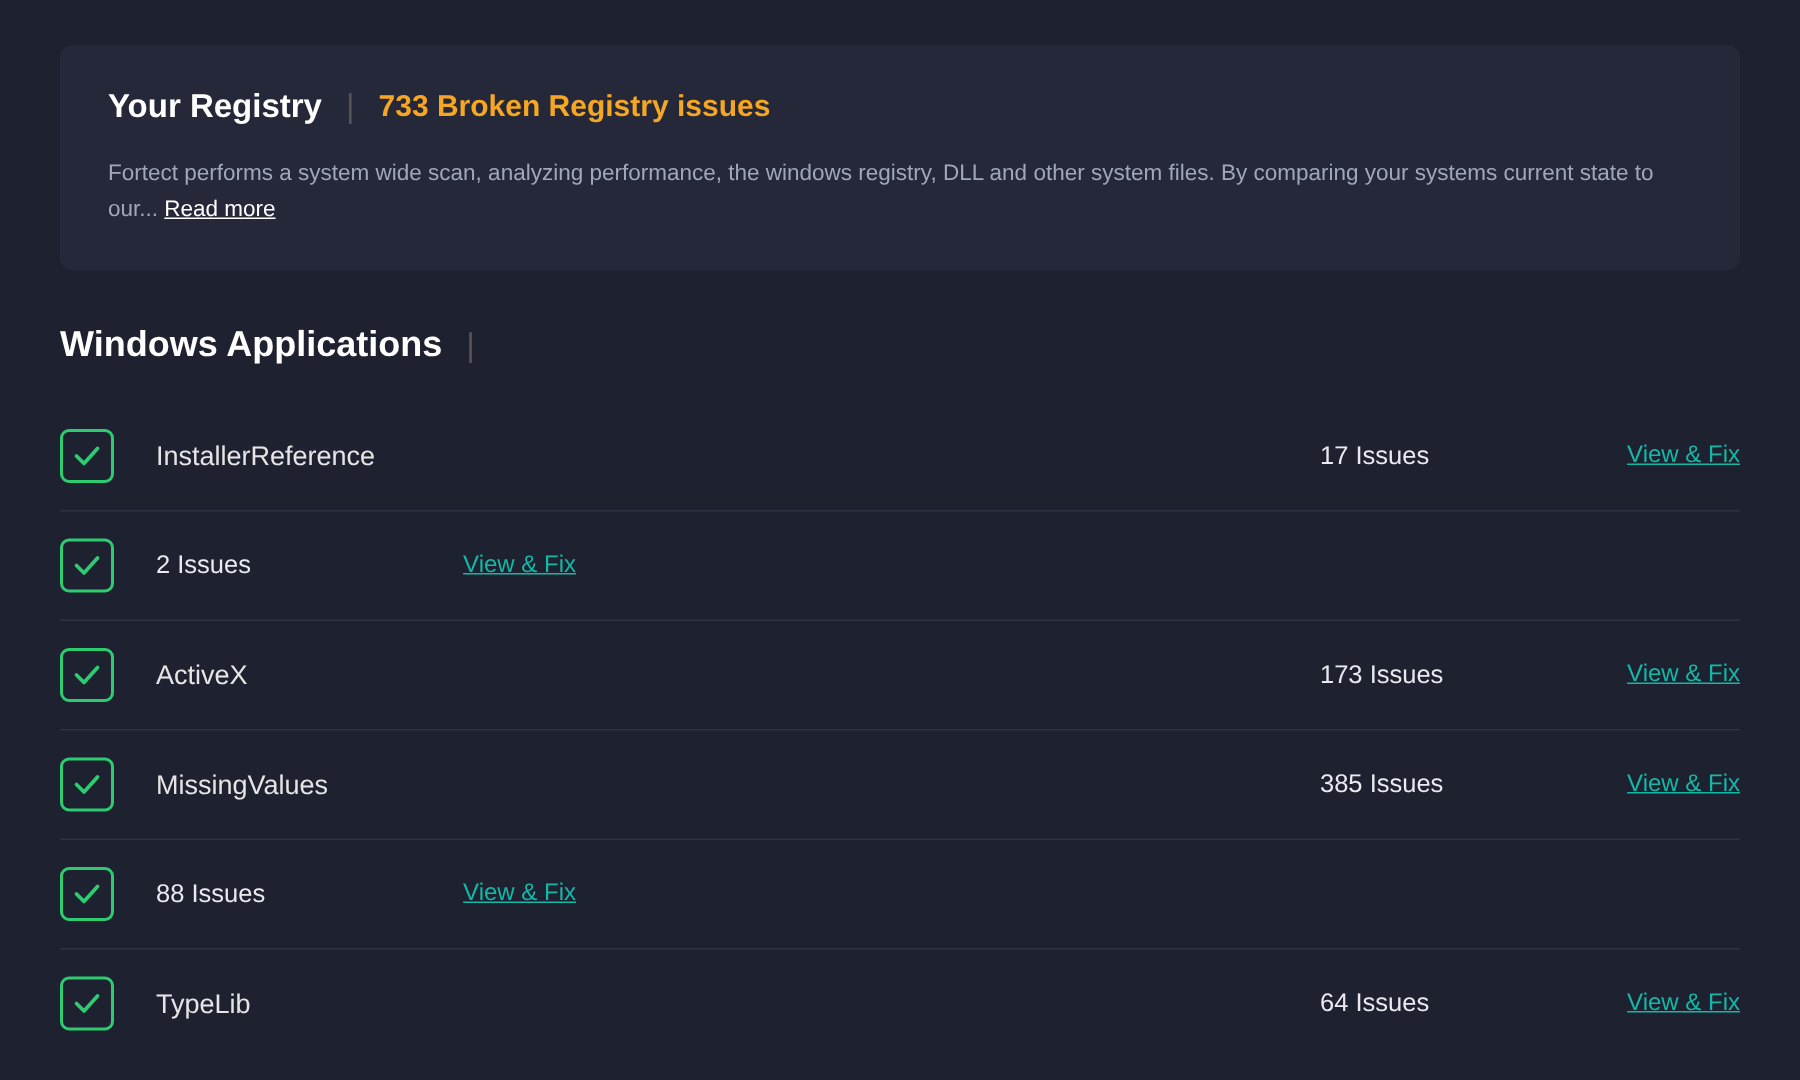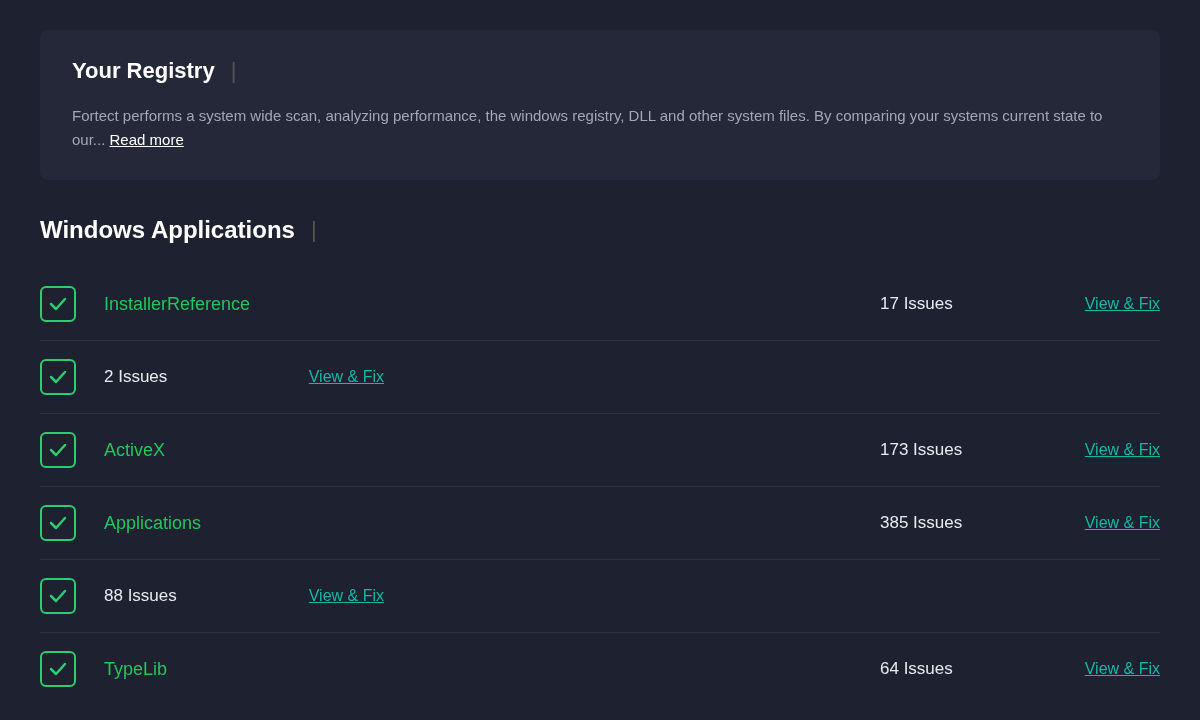--- a/index.html
+++ b/index.html
@@ -108,21 +108,21 @@
       flex-shrink: 0;
       background-color: transparent;
     }
 
     .checkbox-icon svg {
       width: 20px;
       height: 20px;
     }
 
     .issue-name {
-      color: #22c55e;
+      color: #e5e5e5;
       font-size: 18px;
       font-weight: 500;
       flex: 1;
     }
 
     .issue-count {
       color: #e8eaf0;
       font-size: 17px;
       width: 160px;
       text-align: left;
@@ -137,20 +137,21 @@
       text-align: right;
     }
   </style>
 </head>
 <body>
 
 <div class="registry-card">
   <div class="registry-header">
     <span class="registry-title">Your Registry</span>
     <span class="divider">|</span>
+    <span class="issues-count-highlight">733 Broken Registry issues</span>
   </div>
   <p class="registry-description">
     <span>Fortect performs a system wide scan, analyzing performance, the windows registry, DLL and other system files. By comparing your systems current state to our...</span>
     <span> </span><a class="read-more">Read more</a>
   </p>
 </div>
 
 <div>
   <div class="section-header">
     <span class="section-title">Windows Applications</span>
@@ -187,21 +188,21 @@
       <span class="issue-name">ActiveX</span>
       <span class="issue-count">173 Issues</span>
       <span class="view-fix-btn">View &amp; Fix</span>
     </div>
       <div class="issue-row">
       <div class="checkbox-icon">
         <svg viewBox="0 0 20 20" fill="none" xmlns="http://www.w3.org/2000/svg">
           <polyline points="3,10 8,15 17,5" stroke="#2ecc71" stroke-width="2.5" stroke-linecap="round" stroke-linejoin="round"></polyline>
         </svg>
       </div>
-      <span class="issue-name">Applications</span>
+      <span class="issue-name">MissingValues</span>
       <span class="issue-count">385 Issues</span>
       <span class="view-fix-btn">View &amp; Fix</span>
     </div>
       <div class="issue-row">
       <div class="checkbox-icon">
         <svg viewBox="0 0 20 20" fill="none" xmlns="http://www.w3.org/2000/svg">
           <polyline points="3,10 8,15 17,5" stroke="#2ecc71" stroke-width="2.5" stroke-linecap="round" stroke-linejoin="round"></polyline>
         </svg>
       </div>
       <span class="issue-count">88 Issues</span>

